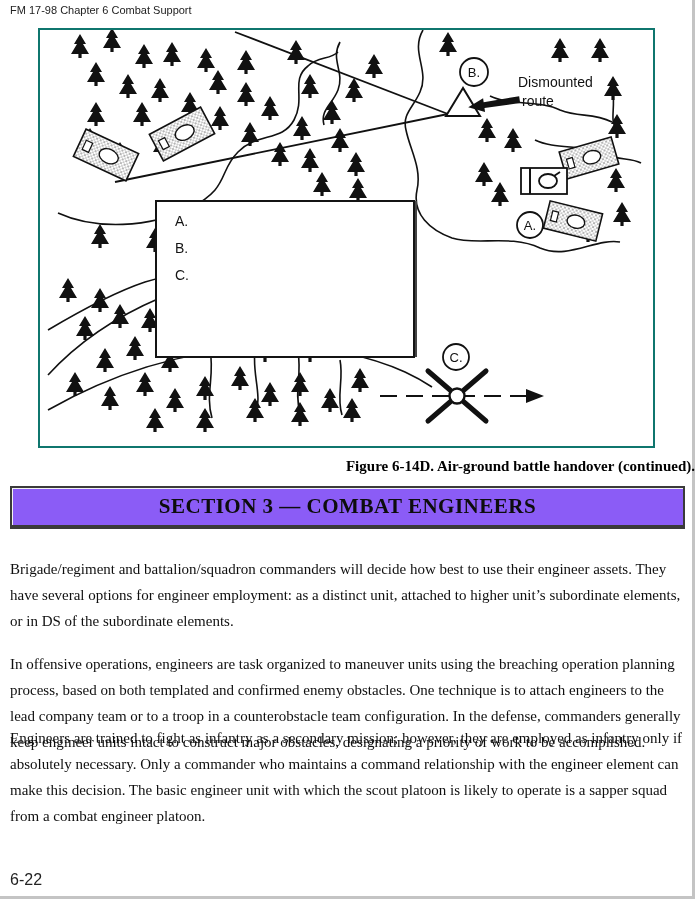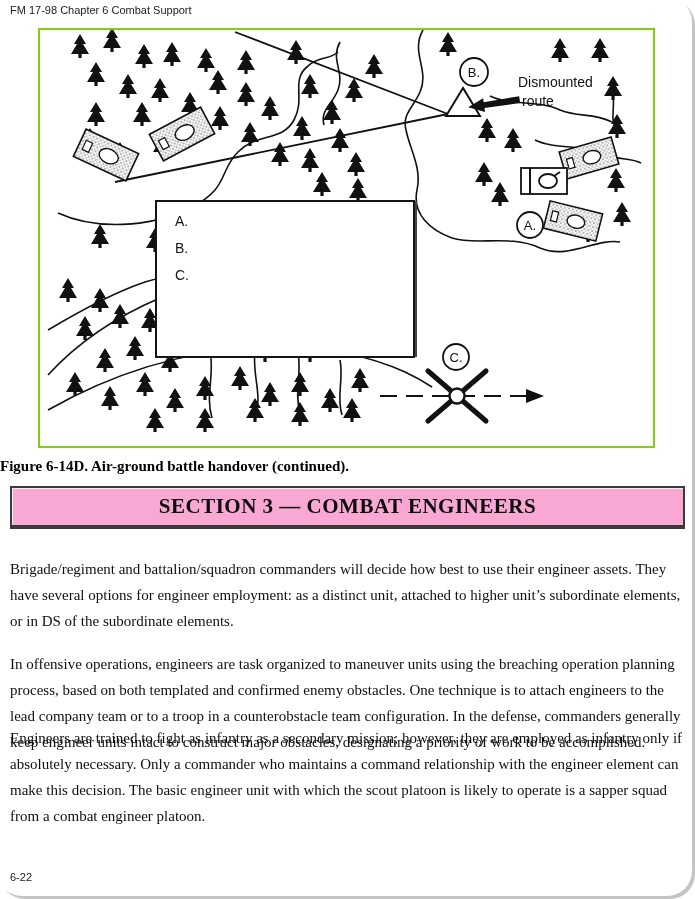--- a/index.html
+++ b/index.html
@@ -1,58 +1,57 @@
 <!DOCTYPE html>
 <html><head>
 <meta charset="utf-8">
 <style>
   html,body{margin:0;padding:0;background:#ffffff;}
   .page{
     position:relative;width:695px;height:899px;background:#ffffff;overflow:hidden;
     font-family:"Liberation Serif", serif;color:#111;
     box-shadow:inset -3px -3px 0 #c4c4c4;
-    border-radius:25px;
   }
   .hdr{
     position:absolute;left:10px;top:4px;
     font-family:"Liberation Sans", sans-serif;font-size:11px;color:#222;
   }
   .figure-box{
     position:absolute;left:38px;top:28px;width:613px;height:416px;
-    border:2px solid #84cc16;background:#fff;
+    border:2px solid #0f766e;background:#fff;
   }
   .figure-box svg{position:absolute;left:0;top:0;}
   .legend{
     position:absolute;left:115px;top:170px;width:260px;height:158px;
     background:#fff;border:2px solid #141414;
     box-shadow:3px 0 0 -1px #444;
     font-family:"Liberation Sans", sans-serif;font-size:14px;line-height:18px;color:#141414;
     padding:10px 0 0 18px;box-sizing:border-box;
   }
   .legend-item{display:flex;margin-bottom:9px;}
   .legend-letter{width:26px;flex:0 0 26px;}
   .legend-text{width:200px;}
   .caption{
-    position:absolute;left:0;top:458px;width:695px;text-align:left;
+    position:absolute;left:0;top:458px;width:695px;text-align:right;
     font-weight:bold;font-size:15px;color:#000;
   }
   .banner{
     position:absolute;left:10px;top:486px;width:671px;height:37px;
-    background:#f9a8d4;border:2px solid #3a3a3a;border-bottom-width:4px;
+    background:#8b5cf6;border:2px solid #3a3a3a;border-bottom-width:4px;
     box-shadow:inset 0 1px 0 #f2f2f2, inset 1px 0 0 #f2f2f2;
     text-align:center;
   }
   .banner-title{
     font-weight:bold;font-size:21px;line-height:37px;color:#0d0d0d;letter-spacing:.5px;
   }
   .bodytext{position:absolute;left:10px;width:678px;font-size:15px;line-height:26px;color:#0f0f0f;}
   .p1{top:541px;} .p2{top:636px;} .p3{top:710px;}
   .footer{
     position:absolute;left:10px;top:871px;
-    font-family:"Liberation Sans", sans-serif;font-size:11px;color:#222;
+    font-family:"Liberation Sans", sans-serif;font-size:16px;color:#222;
   }
   .maplabel{font-family:"Liberation Sans", sans-serif;font-size:13px;fill:#111;}
   .routelabel{font-family:"Liberation Sans", sans-serif;font-size:14px;fill:#111;}
 </style>
 </head>
 <body>
 
 <div class="page">
 
   <div class="hdr">FM 17-98 Chapter 6 Combat Support</div>

